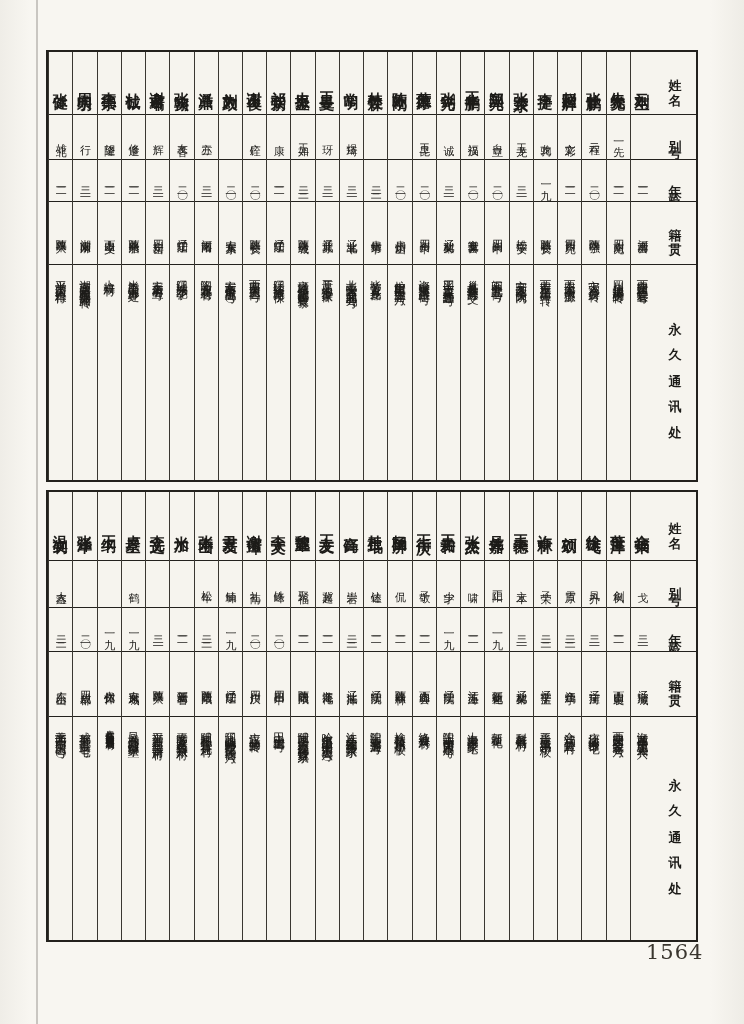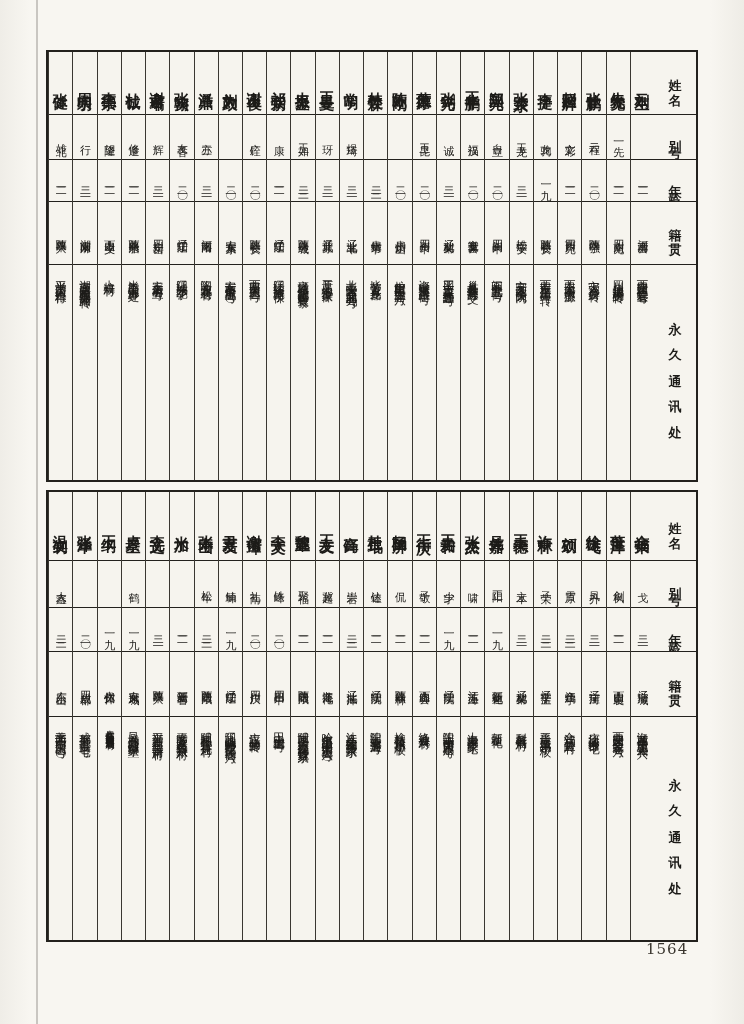--- a/index.html
+++ b/index.html
@@ -44,21 +44,21 @@
   
   .hdr .cell span{font-weight:bold;font-size:13px;}
   .hdr .r-name span{letter-spacing:14px;}
   .hdr .r-alias span{letter-spacing:7px;}
   .hdr .r-age span{letter-spacing:6px;}
   .hdr .r-place span{letter-spacing:14px;}
   .hdr .r-addr{align-items:center;}
   .hdr .r-addr span{letter-spacing:26px;font-size:13px;}
   .page-number{
     position:absolute;left:646px;top:940px;
-    font-family:"DejaVu Serif",serif;font-size:15px;color:#3a362f;letter-spacing:1px;
+    font-family:"DejaVu Serif",serif;font-size:21px;color:#3a362f;letter-spacing:1px;
   }
 </style>
 </head>
 <body>
 
 <div class="page"></div>
 <div class="gutter-line"></div>
 
 <div class="vtable" id="t0">
   <div class="col hdr">

